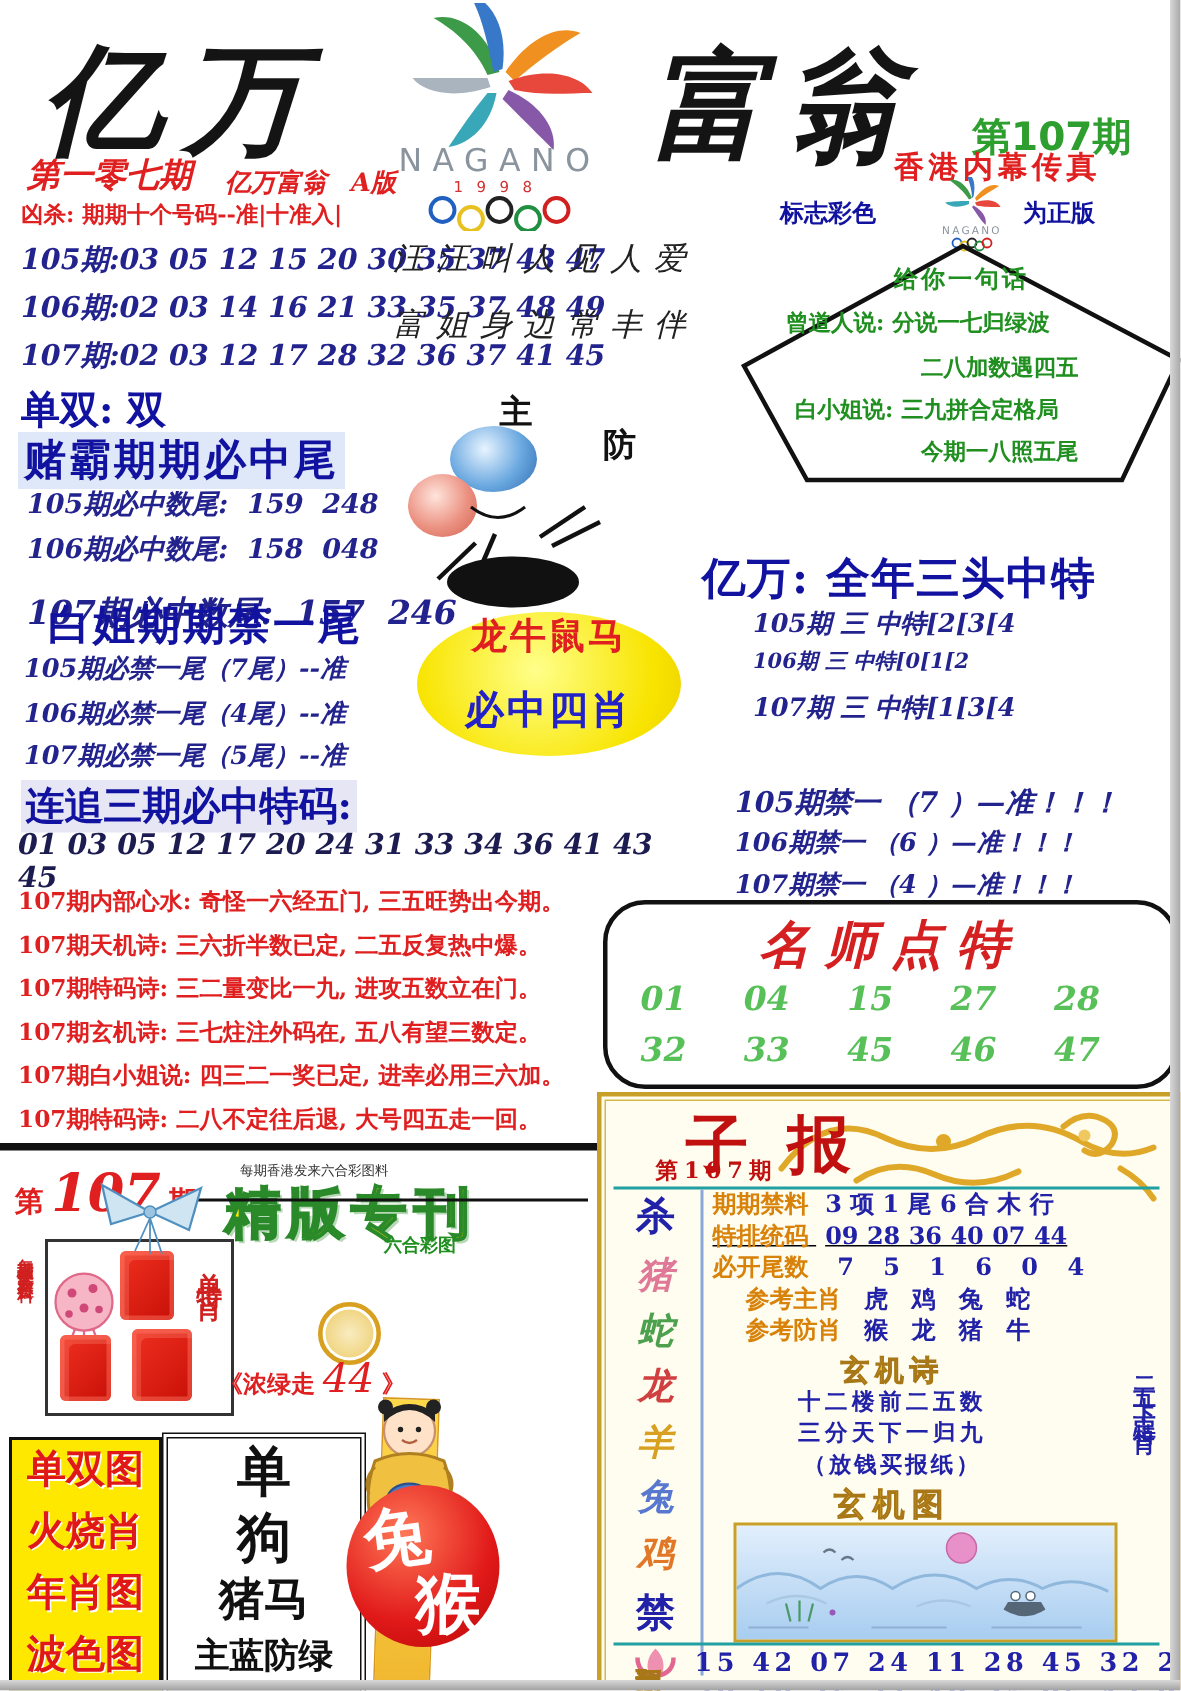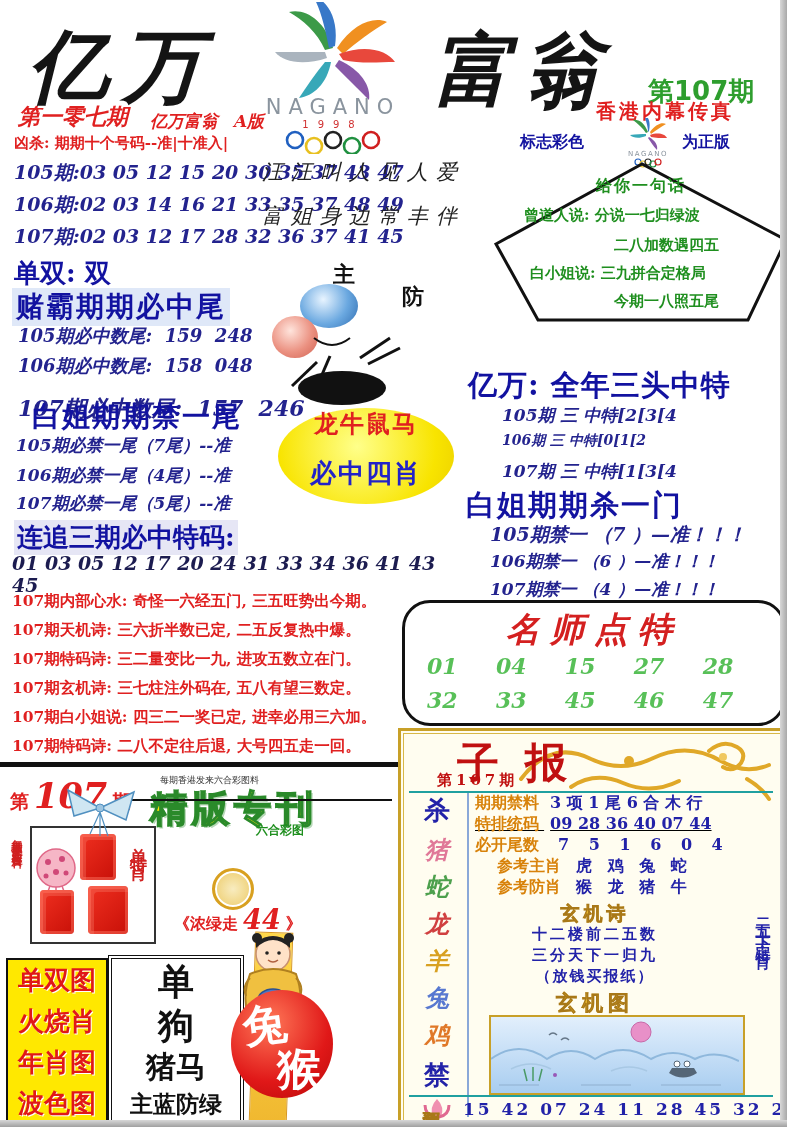--- a/index.html
+++ b/index.html
@@ -149,21 +149,20 @@
     <div class="abs serif" style="left:122px;top:76px;font-size:15px;font-weight:bold;color:#1f8f1f;">二八加数遇四五</div>
     <div class="abs serif" style="left:38px;top:104px;font-size:15px;font-weight:bold;color:#1f8f1f;">白小姐说: 三九拼合定格局</div>
     <div class="abs serif" style="left:122px;top:132px;font-size:15px;font-weight:bold;color:#1f8f1f;">今期一八照五尾</div>
   </div>
 
   <div class="abs bluehead" style="left:468px;top:366px;font-size:29px;letter-spacing:1px;">亿万: 全年三头中特</div>
   <div class="abs hand" style="left:502px;top:404px;font-size:17px;">105期 三 中特[2[3[4</div>
   <div class="abs hand" style="left:502px;top:432px;font-size:14px;">106期 三 中特[0[1[2</div>
   <div class="abs hand" style="left:502px;top:460px;font-size:17px;">107期 三 中特[1[3[4</div>
 
-  <div class="abs bluehead" style="left:466px;top:486px;font-size:29px;letter-spacing:2px;">白姐期期杀一门</div>
   <div class="abs hand" style="left:490px;top:522px;font-size:19px;">105期禁一 （7 ）—准！！！</div>
   <div class="abs hand" style="left:490px;top:550px;font-size:17px;">106期禁一 （6 ）—准！！！</div>
   <div class="abs hand" style="left:490px;top:578px;font-size:17px;">107期禁一 （4 ）—准！！！</div>
 
   <div class="abs" style="left:402px;top:600px;width:378px;height:120px;border:3px solid #111;border-radius:28px;background:#fff;">
     <div class="serif" style="margin-top:4px;text-align:center;font-size:34px;font-weight:bold;font-style:italic;color:#d42020;letter-spacing:10px;">名师点特</div>
     <div class="abs hand pre" style="left:22px;top:50px;font-size:22px;color:#58c058;">01     04     15     27     28</div>
     <div class="abs hand pre" style="left:22px;top:84px;font-size:22px;color:#58c058;">32     33     45     46     47</div>
   </div>
 
@@ -206,22 +205,22 @@
   <svg class="abs" style="left:52px;top:782px;" width="96" height="56" viewBox="0 0 96 56">
     <path d="M48,26 L16,8 L22,34 Z" fill="#cfe6f2" stroke="#5090c0" stroke-width="1.5"></path>
     <path d="M48,26 L82,10 L74,38 Z" fill="#cfe6f2" stroke="#5090c0" stroke-width="1.5"></path>
     <circle cx="48" cy="26" r="4" fill="#9cc4e0" stroke="#5090c0"></circle>
     <path d="M48,30 l-10,22 M48,30 l8,24 M48,30 l0,24" stroke="#5090c0" stroke-width="1.2" fill="none"></path>
   </svg>
 
   <div class="abs" style="left:212px;top:868px;width:36px;height:36px;border-radius:50%;border:3px solid #d8a020;
        background:radial-gradient(circle,#f8ecc0,#ecc860);box-shadow:inset 0 0 0 2px #fff;"></div>
   <div class="abs" style="left:146px;top:904px;">
-    <span class="serif redtxt" style="font-size:16px;font-weight:bold;margin-left:28px;">《浓绿走</span>
-    <span class="serif redtxt" style="font-size:27px;font-weight:bold;font-style:italic;">44</span>
+    <span class="serif redtxt" style="font-size:16px;font-weight:bold;">《浓绿走</span>
+    <span class="serif redtxt" style="font-size:27px;font-weight:normal;font-style:italic;">44</span>
     <span class="serif redtxt" style="font-size:16px;font-weight:bold;">》</span>
   </div>
 
   <div class="abs" style="left:6px;top:958px;width:98px;height:165px;background:#ffe800;border:2px solid #111;">
     <div class="yellowrow">单双图</div>
     <div class="yellowrow">火烧肖</div>
     <div class="yellowrow">年肖图</div>
     <div class="yellowrow">波色图</div>
   </div>
 

